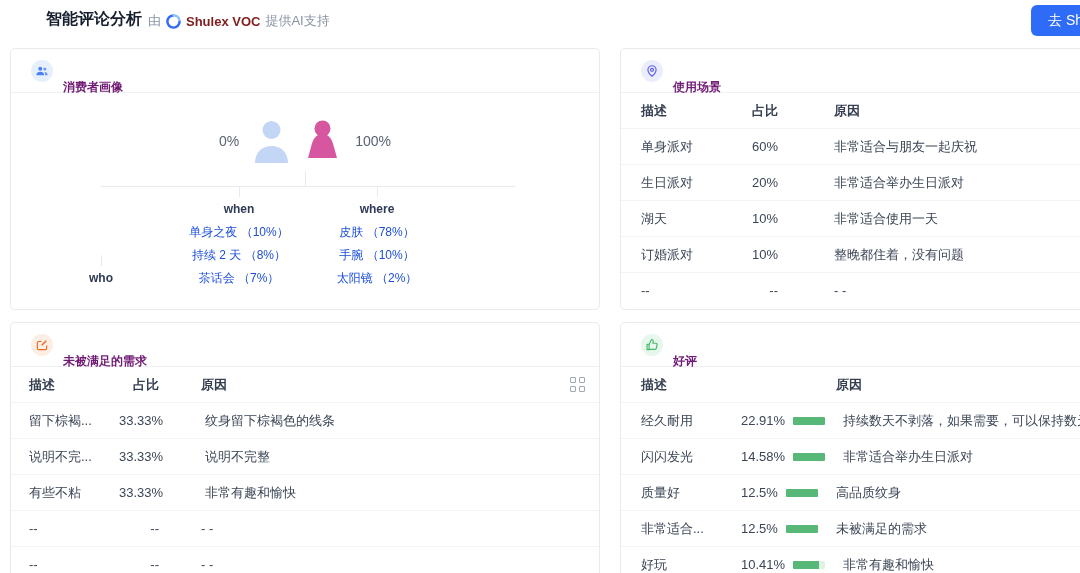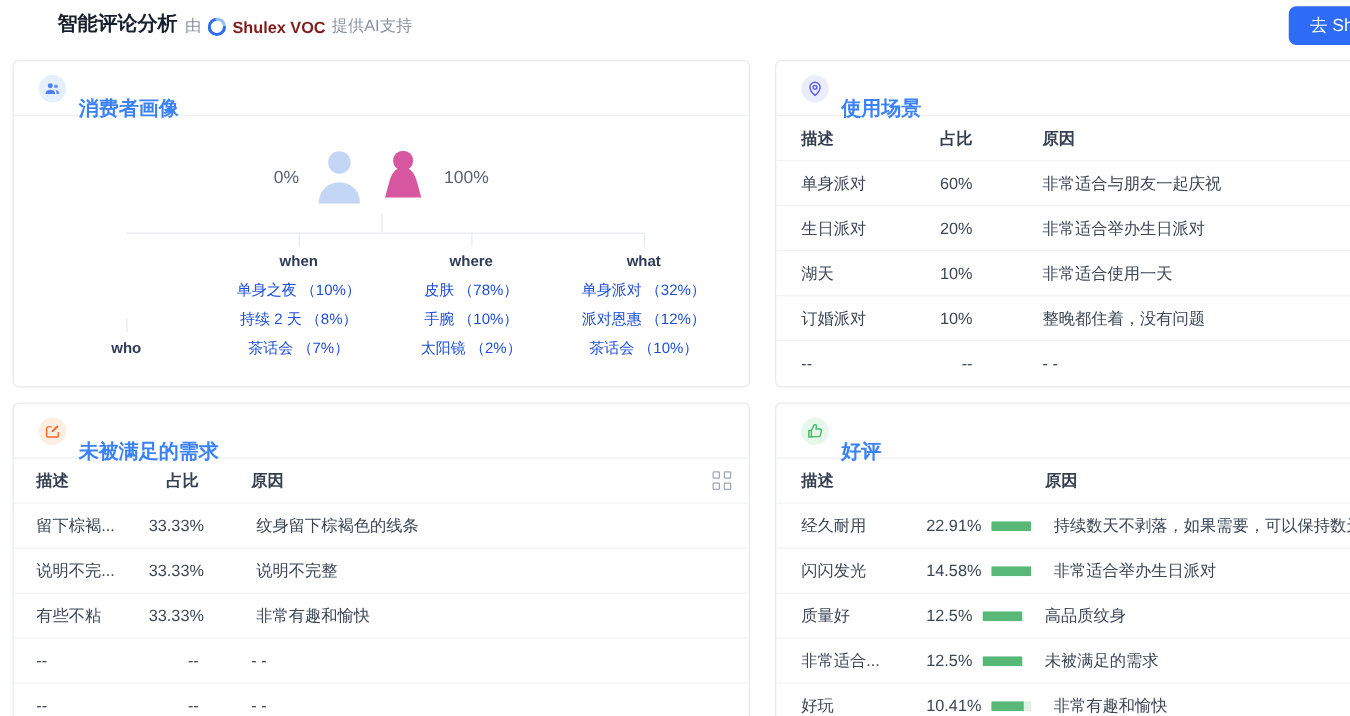--- a/index.html
+++ b/index.html
@@ -24,21 +24,21 @@
   
   .card { position:absolute; background:#fff; border:1px solid #e8eaee; border-radius:5px; overflow:hidden; }
   #card-portrait { left:10px; top:48px; width:590px; height:262px; }
   #card-usage    { left:620px; top:48px; width:480px; height:262px; }
   #card-unmet    { left:10px; top:322px; width:590px; height:280px; }
   #card-positive { left:620px; top:322px; width:480px; height:280px; }
   .card-head {
     height:44px; display:flex; align-items:center; gap:10px;
     padding:0 16px 0 20px; border-bottom:1px solid #eef0f3;
   }
-  .card-title { font-size:16px; font-weight:700; color:#3b82f6;margin-top:34px; }
+  .card-title { font-size:12px; font-weight:700; color:#701a75;margin-top:34px; }
   .head-ico { width:22px; height:22px; border-radius:50%; display:flex; align-items:center; justify-content:center; flex:0 0 22px; }
   .hi-blue   { background:#e6effc; }
   .hi-indigo { background:#ebedfd; }
   .hi-orange { background:#fdeee4; }
   .hi-green  { background:#e7f7ec; }
   .head-ico svg { width:14px; height:14px; }
   
   .portrait-body { position:relative; height:217px; }
   .gender-row { position:absolute; left:0; top:26px; width:100%; display:flex; justify-content:center; align-items:center; gap:14px; }
   .gender-pct { font-size:14px; color:#596273; }
@@ -133,27 +133,20 @@
             <div class="branch-item">持续 2 天 （8%）</div>
             <div class="branch-item">茶话会 （7%）</div>
           </div>
           <div class="branch-column">
             <div class="branch-tick"></div>
             <div class="branch-label">where</div>
             <div class="branch-item">皮肤 （78%）</div>
             <div class="branch-item">手腕 （10%）</div>
             <div class="branch-item">太阳镜 （2%）</div>
           </div>
-          <div class="branch-column">
-            <div class="branch-tick"></div>
-            <div class="branch-label">what</div>
-            <div class="branch-item">单身派对 （32%）</div>
-            <div class="branch-item">派对恩惠 （12%）</div>
-            <div class="branch-item">茶话会 （10%）</div>
-          </div>
         </div>
     </div>
   </div>
 
   <div class="card" id="card-usage">
     <div class="card-head">
       <span class="head-ico hi-indigo">
         <svg viewBox="0 0 24 24" fill="none" stroke="#5b5ff0" stroke-width="2">
           <path d="M12 21s-7-5.6-7-11a7 7 0 1 1 14 0c0 5.4-7 11-7 11z"></path>
           <circle cx="12" cy="10" r="2.6"></circle>

